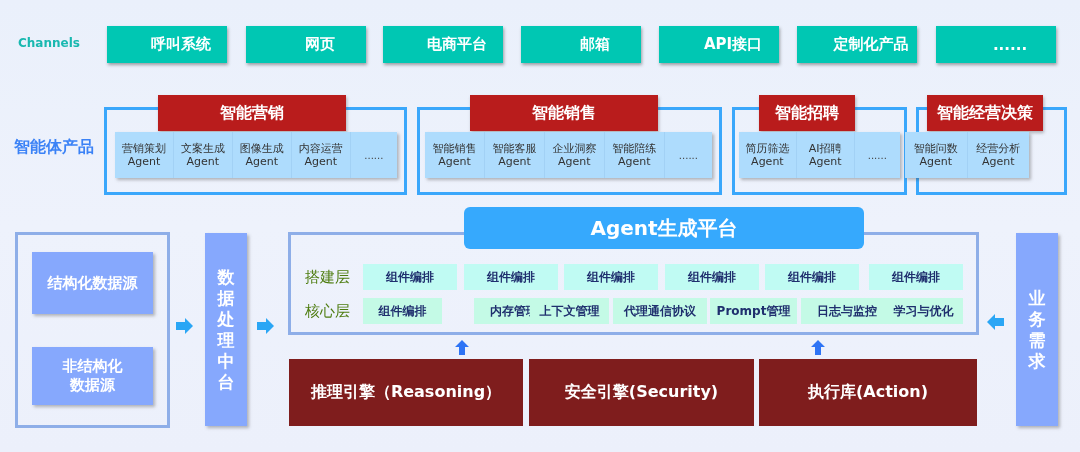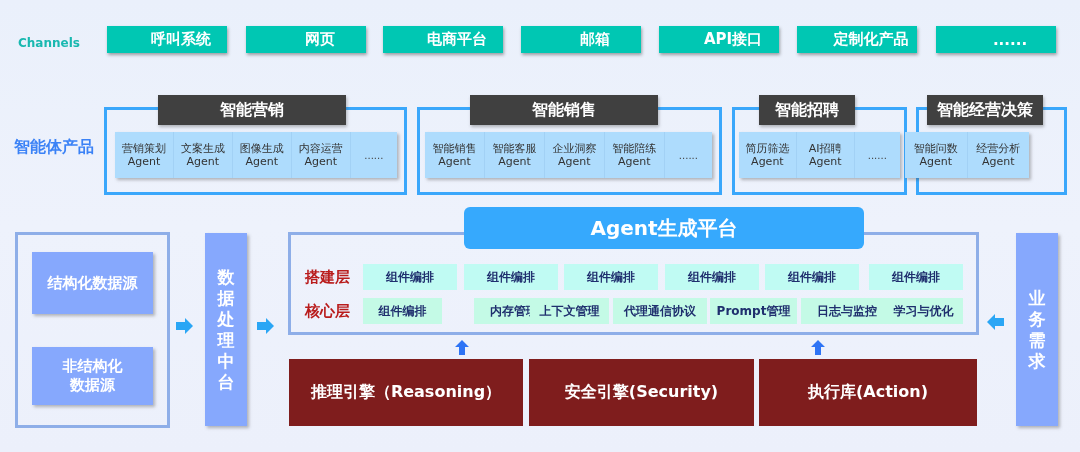--- a/index.html
+++ b/index.html
@@ -9,36 +9,36 @@
     font-family: "DejaVu Sans", "Liberation Sans", sans-serif;
     position: relative;
   }
   .abs { position: absolute; }
 
   
   .channels-label {
     left: 18px; top: 36px; font-size: 12px; font-weight: bold; color: #19b8b0;
   }
   .channel-btn {
-    top: 26px; width: 120px; height: 27px; background: #00c7b3;
+    top: 26px; width: 120px; height: 37px; background: #00c7b3;
     color: #fff; font-weight: bold; font-size: 15px;
     display: flex; align-items: center; justify-content: center;
     box-shadow: 1px 2px 3px rgba(60,60,60,0.45);
     padding-left: 28px;
   }
 
   
   .product-label {
     left: 14px; top: 137px; font-size: 16px; font-weight: bold; color: #3b82f6;
   }
   .group-frame {
     top: 107px; height: 88px; border: 3px solid #3aa7fb; background: transparent;
   }
   .group-title {
-    top: 95px; height: 30px; background: #404040; color: #fff;
+    top: 95px; height: 36px; background: #b91c1c; color: #fff;
     font-size: 16px; font-weight: bold;
     display: flex; align-items: center; justify-content: center;
     box-shadow: 1px 2px 3px rgba(60,60,60,0.35);
   }
   .agent-strip {
     top: 132px; height: 46px; background: #aedcfd;
     display: flex; box-shadow: 2px 2px 3px rgba(60,60,60,0.35);
   }
   .agent-cell {
     flex: 1; display: flex; flex-direction: column; align-items: center; justify-content: center;
@@ -67,21 +67,21 @@
   .platform-frame {
     left: 288px; top: 232px; width: 691px; height: 103px;
     border: 3px solid #8eaee8;
   }
   .platform-title {
     left: 464px; top: 207px; width: 400px; height: 42px; background: #36a9fd;
     border-radius: 6px; color: #fff; font-size: 20px; font-weight: bold;
     display: flex; align-items: center; justify-content: center;
   }
   .layer-label {
-    left: 305px; font-size: 15px; font-weight: bold; color: #b91c1c;
+    left: 305px; font-size: 15px; font-weight: normal; color: #4d7c0f;
   }
   .layer-cell {
     height: 26px; font-size: 12px; font-weight: bold; color: #1f2f6e;
     display: flex; align-items: center; justify-content: center;
   }
   .build-cell { top: 264px; background: #c0fbf3; }
   .core-cell { top: 298px; background: #c4fae6; }
 
   .engine-box {
     top: 359px; height: 67px; background: #7f1d1d; color: #fff;

